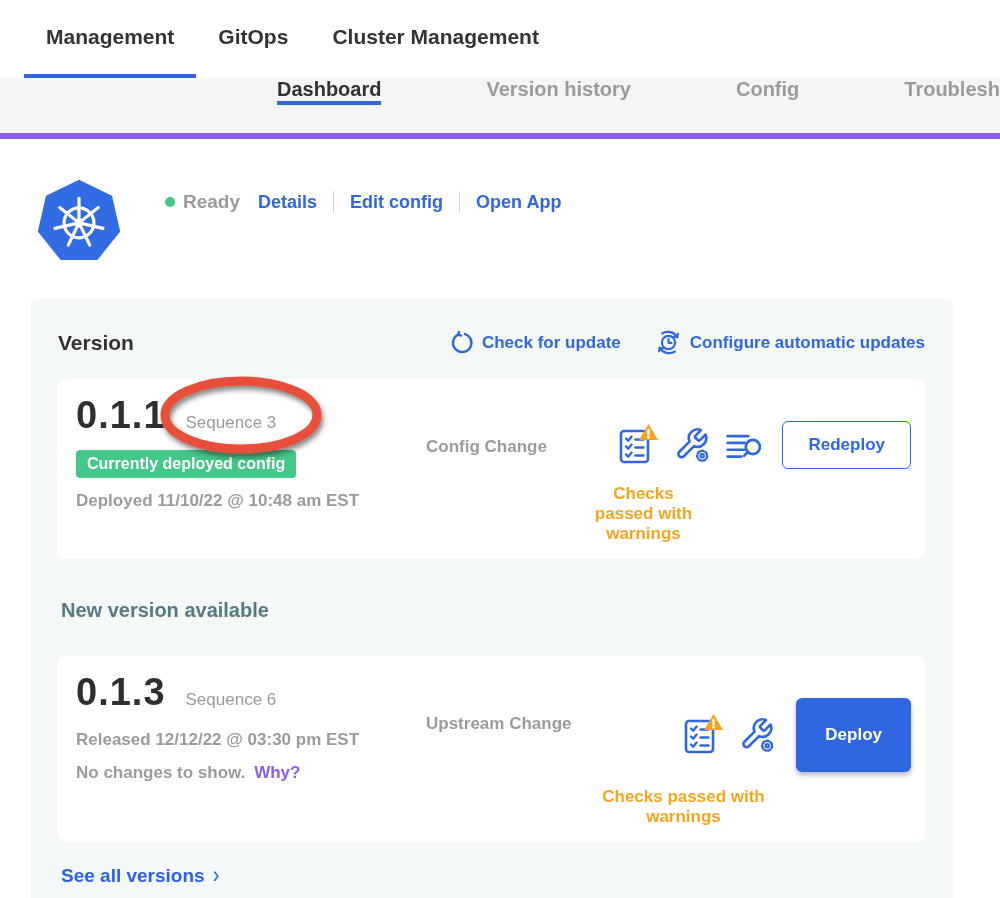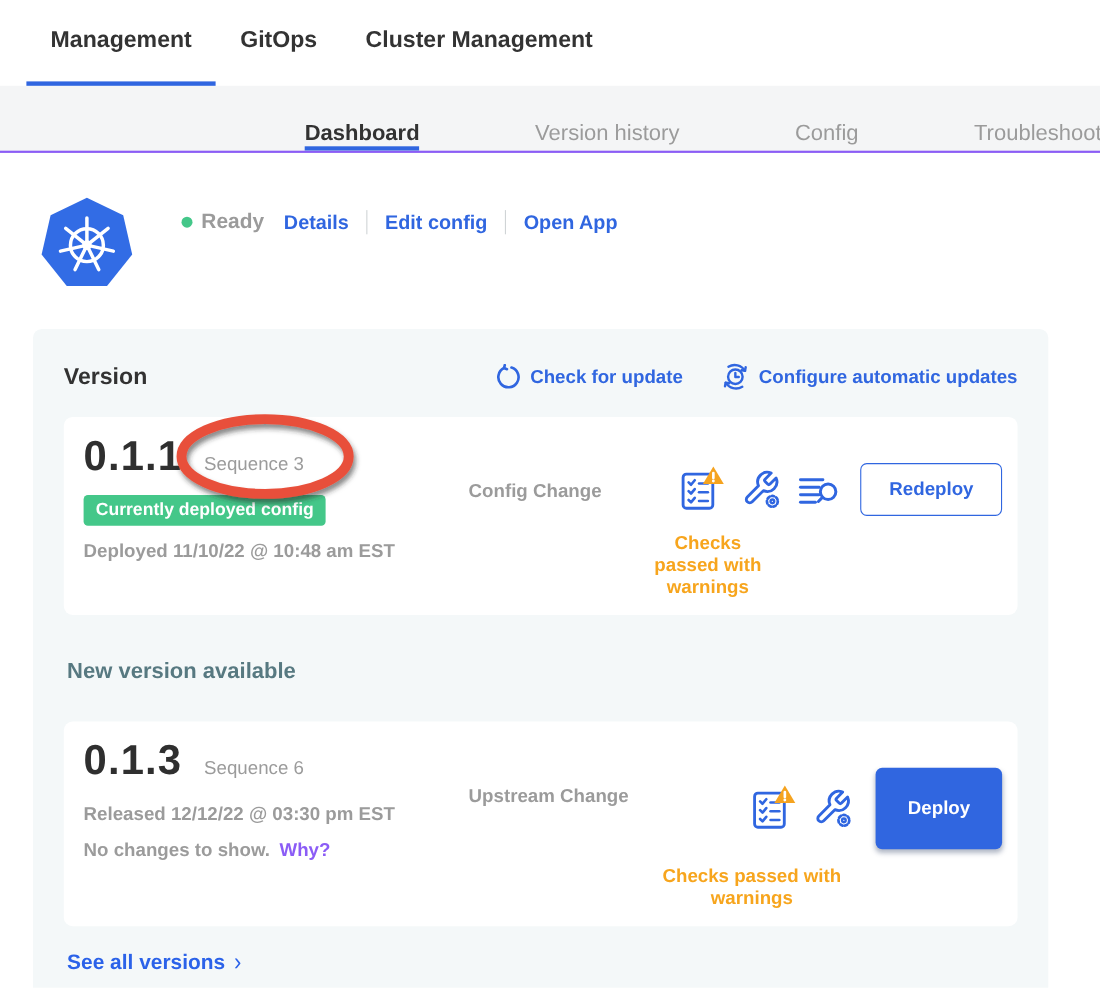--- a/index.html
+++ b/index.html
@@ -6,23 +6,23 @@
   html, body { width: 1000px; height: 898px; background: #ffffff; overflow: hidden; }
   body { font-family: "Liberation Sans", "DejaVu Sans", sans-serif; color: #323232; }
 
   
   .topnav { display: flex; align-items: stretch; height: 78px; padding-left: 24px; background: #fff; }
   .topnav-tab { display: flex; align-items: center; padding: 0 22px; font-size: 21px; font-weight: 700;
                 color: #333333; cursor: pointer; border-bottom: 4px solid transparent; white-space: nowrap; }
   .topnav-tab.active { border-bottom-color: #3066e0; }
 
   
-  .subnav { display: flex; align-items: flex-end; height: 61px; background: #f4f5f6;
-            border-bottom: 2px solid #8b5cf6; padding-left: 277px; overflow: hidden; white-space: nowrap; }
-  .subnav-tab { display: flex; align-items: center; font-size: 20px; font-weight: 400; color: #9b9b9b;
+  .subnav { display: flex; align-items: flex-start; height: 61px; background: #f4f5f6;
+            border-bottom: 6px solid #8b5cf6; padding-left: 277px; overflow: hidden; white-space: nowrap; }
+  .subnav-tab { display: flex; align-items: center; font-size: 20px; font-weight: 700; color: #9b9b9b;
                 cursor: pointer; border-bottom: 4px solid transparent; margin-right: 105px; }
   .subnav-tab.active { color: #323232; font-weight: 700; border-bottom-color: #3066e0; }
 
   
   .app-header { display: flex; align-items: flex-start; margin: 38px 0 0 35px; }
   .k8s-logo { width: 88px; height: 90px; flex: 0 0 auto; }
   .app-header-info { margin-left: 42px; padding-top: 2px; }
   .app-title { font-size: 42px; font-weight: 800; color: #2f2f2f; letter-spacing: 0.5px; }
   .app-status-row { display: flex; align-items: center; margin-top: 12px; }
   .status-dot { width: 10px; height: 10px; border-radius: 50%; background: #44c789; margin-right: 8px; }

